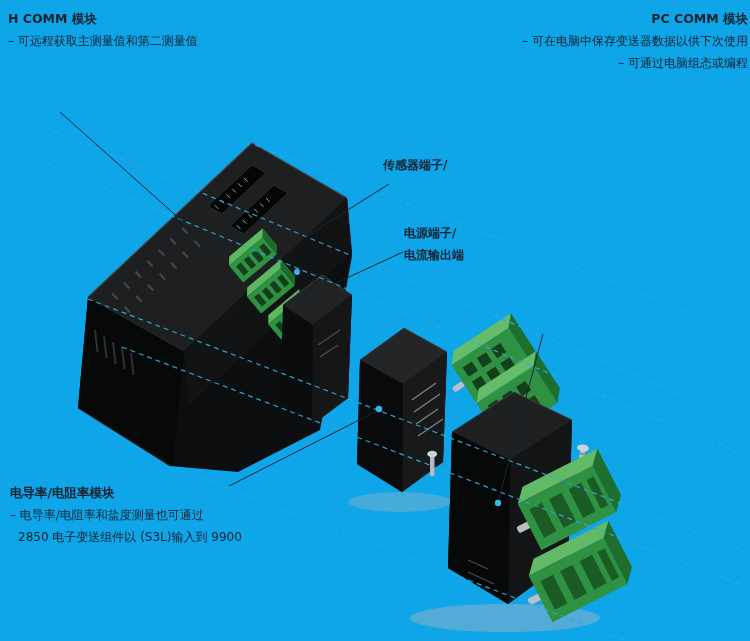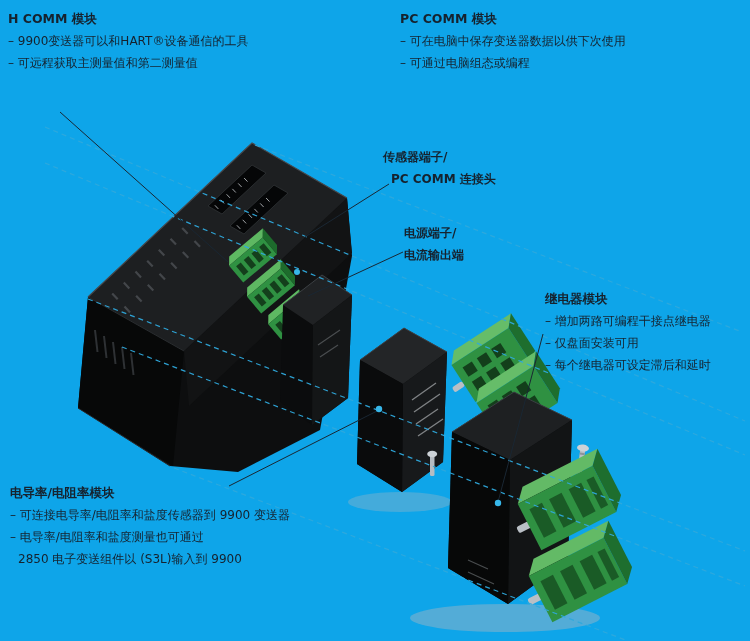--- a/index.html
+++ b/index.html
@@ -4,22 +4,22 @@
 <style>
   html,body{margin:0;padding:0;background:#d6dde5;}
   .stage{position:relative;width:750px;height:641px;background:#0ea5e9;
          font-family:"DejaVu Sans","Liberation Sans",sans-serif;color:#16222e;overflow:hidden;}
   .stage svg{position:absolute;left:0;top:0;}
   .anno{position:absolute;font-size:12px;line-height:22px;}
   .anno .title{font-weight:bold;font-size:12.5px;}
   .anno.boldlabel{font-weight:bold;line-height:22px;}
   .indent1{padding-left:8px;}
   #h-comm{left:8px;top:8px;width:372px;}
-  #pc-comm{left:400px;top:8px;width:348px;}
-  #sensor-label{left:383px;top:146px;}
+  #pc-comm{left:400px;top:8px;width:348px;text-align:right;}
+  #sensor-label{left:383px;top:154px;}
   #power-label{left:404px;top:222px;}
   #relay{left:545px;top:288px;width:202px;}
   #conductivity{left:10px;top:482px;width:368px;}
 </style>
 </head>
 <body>
 
 <div class="stage">
 
   <svg width="750" height="641" viewBox="0 0 750 641">
@@ -185,47 +185,38 @@
 
     <g fill="#37b7ea">
       <circle cx="379" cy="409" r="3.2"></circle>
       <circle cx="498" cy="503" r="3.2"></circle>
       <circle cx="297" cy="272" r="3"></circle>
     </g>
   </svg>
 
   <div id="h-comm" class="anno">
     <div class="title">H COMM 模块</div>
-    <div>– 9900变送器可以和HART®设备通信的工具</div>
     <div>– 可远程获取主测量值和第二测量值</div>
   </div>
 
   <div id="pc-comm" class="anno">
     <div class="title">PC COMM 模块</div>
     <div>– 可在电脑中保存变送器数据以供下次使用</div>
     <div>– 可通过电脑组态或编程</div>
   </div>
 
   <div id="sensor-label" class="anno boldlabel">
     <div>传感器端子/</div>
-    <div class="indent1">PC COMM 连接头</div>
   </div>
 
   <div id="power-label" class="anno boldlabel">
     <div>电源端子/</div>
     <div>电流输出端</div>
   </div>
 
-  <div id="relay" class="anno">
-    <div class="title">继电器模块</div>
-    <div>– 增加两路可编程干接点继电器</div>
-    <div>– 仅盘面安装可用</div>
-    <div>– 每个继电器可设定滞后和延时</div>
-  </div>
 
   <div id="conductivity" class="anno">
     <div class="title">电导率/电阻率模块</div>
-    <div>– 可连接电导率/电阻率和盐度传感器到 9900 变送器</div>
     <div>– 电导率/电阻率和盐度测量也可通过</div>
     <div class="indent1">2850 电子变送组件以 (S3L)输入到 9900</div>
   </div>
 
 </div>
 
 </body></html>

